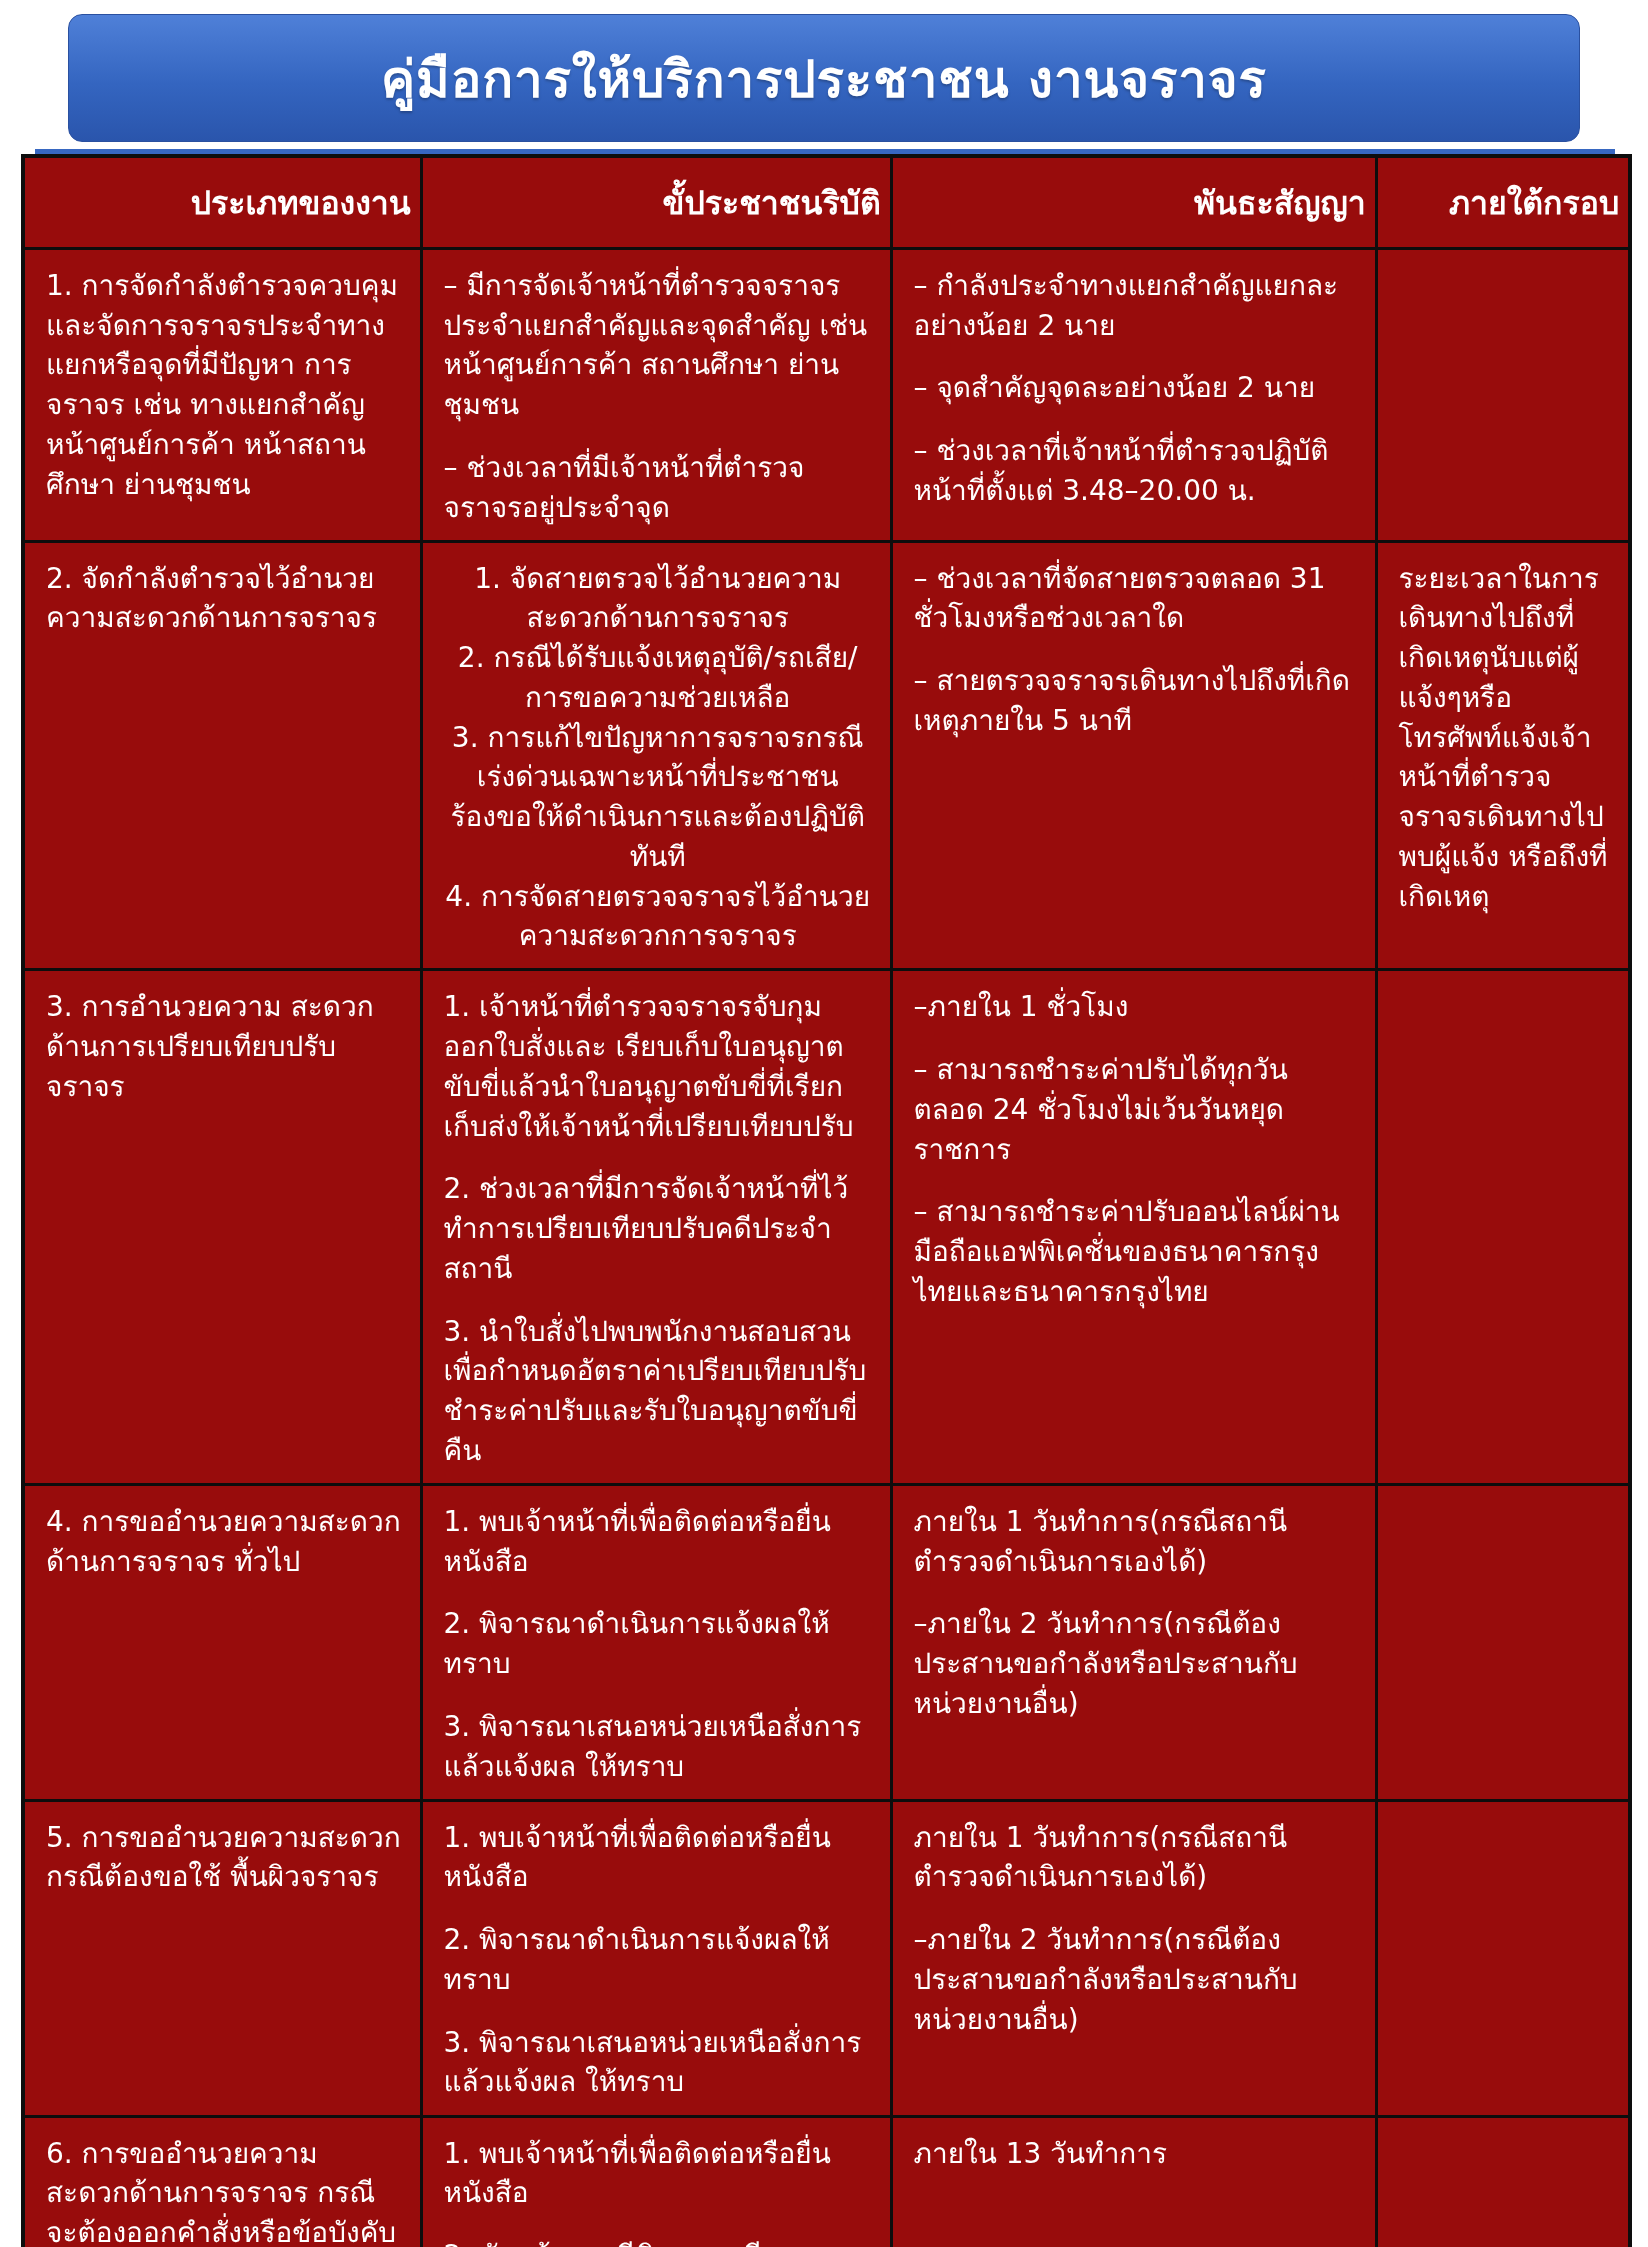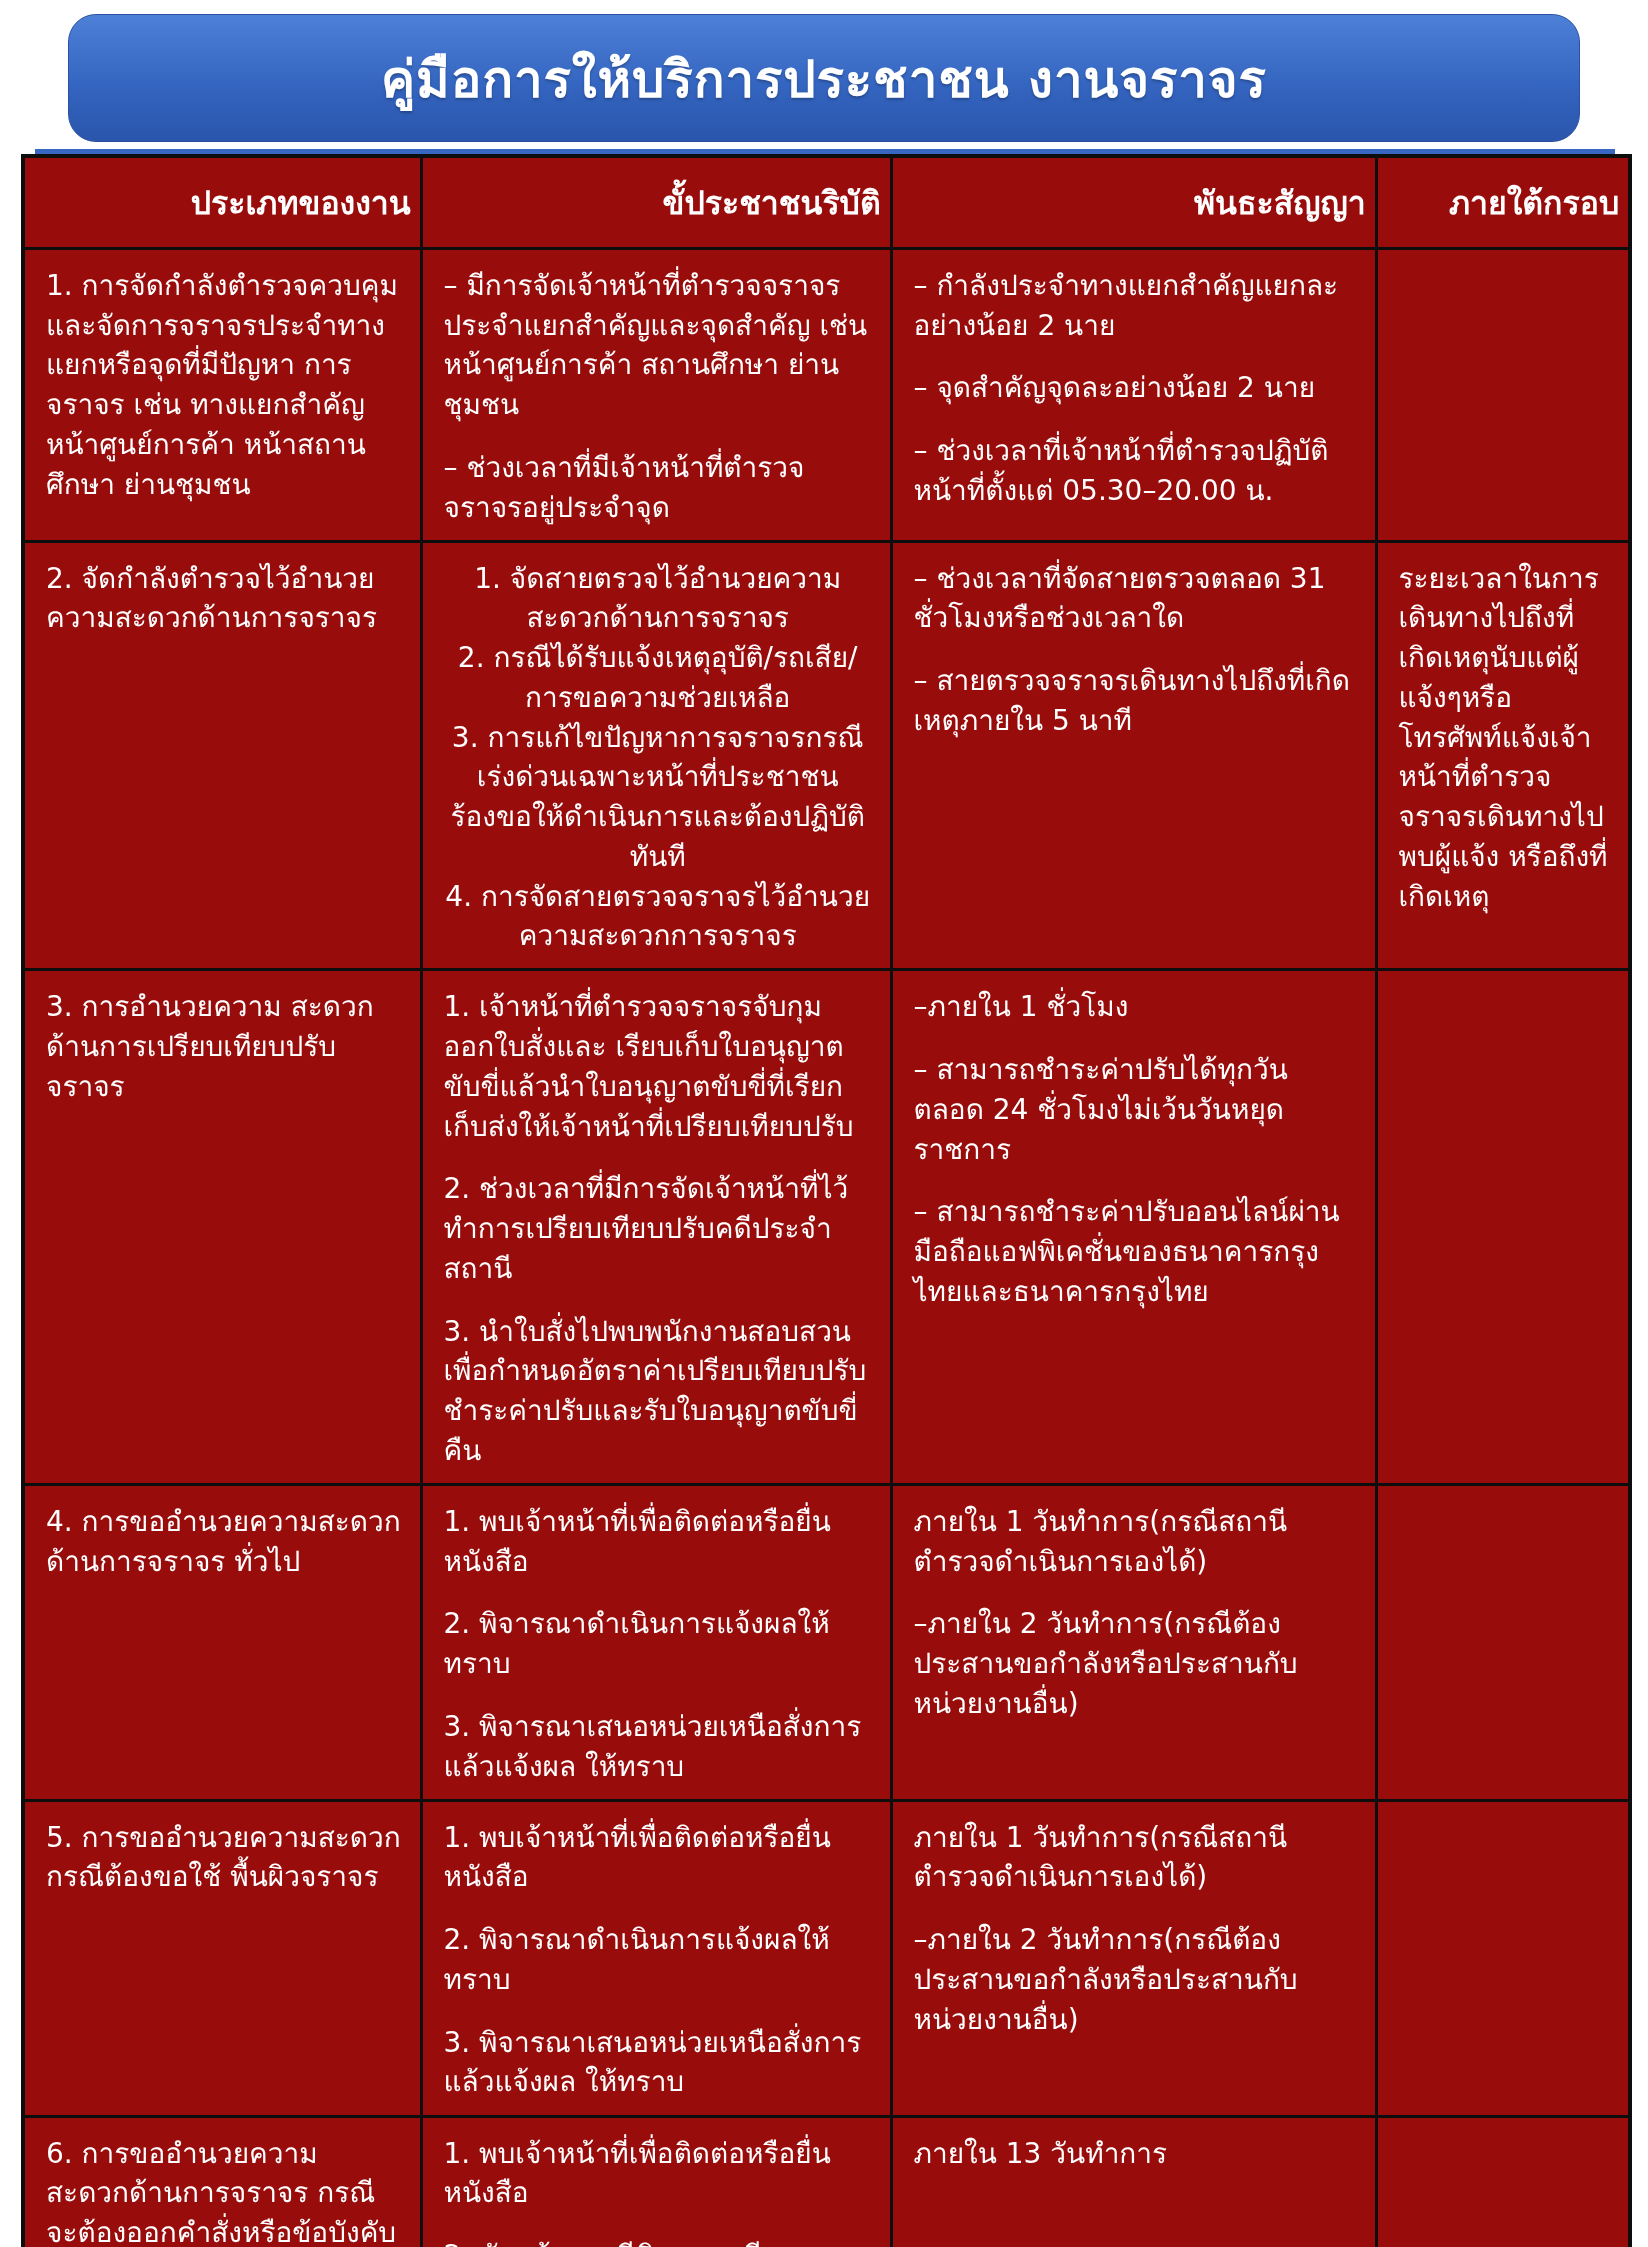--- a/index.html
+++ b/index.html
@@ -17,21 +17,21 @@
     background:#ffffff;
     font-family:"DejaVu Sans","Liberation Sans",sans-serif;
     position:relative;
   }
   .banner{
     width:1512px;
     height:128px;
     margin:14px auto 0 68px;
     background:linear-gradient(180deg,var(--banner-top) 0%,#3465c0 55%,var(--banner-bottom) 100%);
     border:1.8px solid #2a50a0;
-    border-radius:28px;
+    border-radius:14px;
     display:flex;
     align-items:center;
     justify-content:center;
   }
   .banner h1{
     margin:0;
     color:var(--text);
     font-size:51px;
     font-weight:700;
     letter-spacing:0.9px;
@@ -114,21 +114,21 @@
         <td>
           <p>1. การจัดกำลังตำรวจควบคุมและจัดการจราจรประจำทางแยกหรือจุดที่มีปัญหา การจราจร เช่น ทางแยกสำคัญ หน้าศูนย์การค้า หน้าสถานศึกษา ย่านชุมชน</p>
         </td>
         <td>
           <p>– มีการจัดเจ้าหน้าที่ตำรวจจราจรประจำแยกสำคัญและจุดสำคัญ เช่น หน้าศูนย์การค้า สถานศึกษา ย่านชุมชน</p>
           <p>– ช่วงเวลาที่มีเจ้าหน้าที่ตำรวจจราจรอยู่ประจำจุด</p>
         </td>
         <td>
           <p>– กำลังประจำทางแยกสำคัญแยกละอย่างน้อย 2 นาย</p>
           <p>– จุดสำคัญจุดละอย่างน้อย 2 นาย</p>
-          <p>– ช่วงเวลาที่เจ้าหน้าที่ตำรวจปฏิบัติหน้าที่ตั้งแต่ 05.30–20.00 น.</p>
+          <p>– ช่วงเวลาที่เจ้าหน้าที่ตำรวจปฏิบัติหน้าที่ตั้งแต่ 3.48–20.00 น.</p>
         </td>
         <td></td>
       </tr>
       <tr>
         <td>
           <p>2. จัดกำลังตำรวจไว้อำนวยความสะดวกด้านการจราจร</p>
         </td>
         <td class="tight">
           <p>1. จัดสายตรวจไว้อำนวยความสะดวกด้านการจราจร</p>
           <p>2. กรณีได้รับแจ้งเหตุอุบัติ/รถเสีย/การขอความช่วยเหลือ</p>

